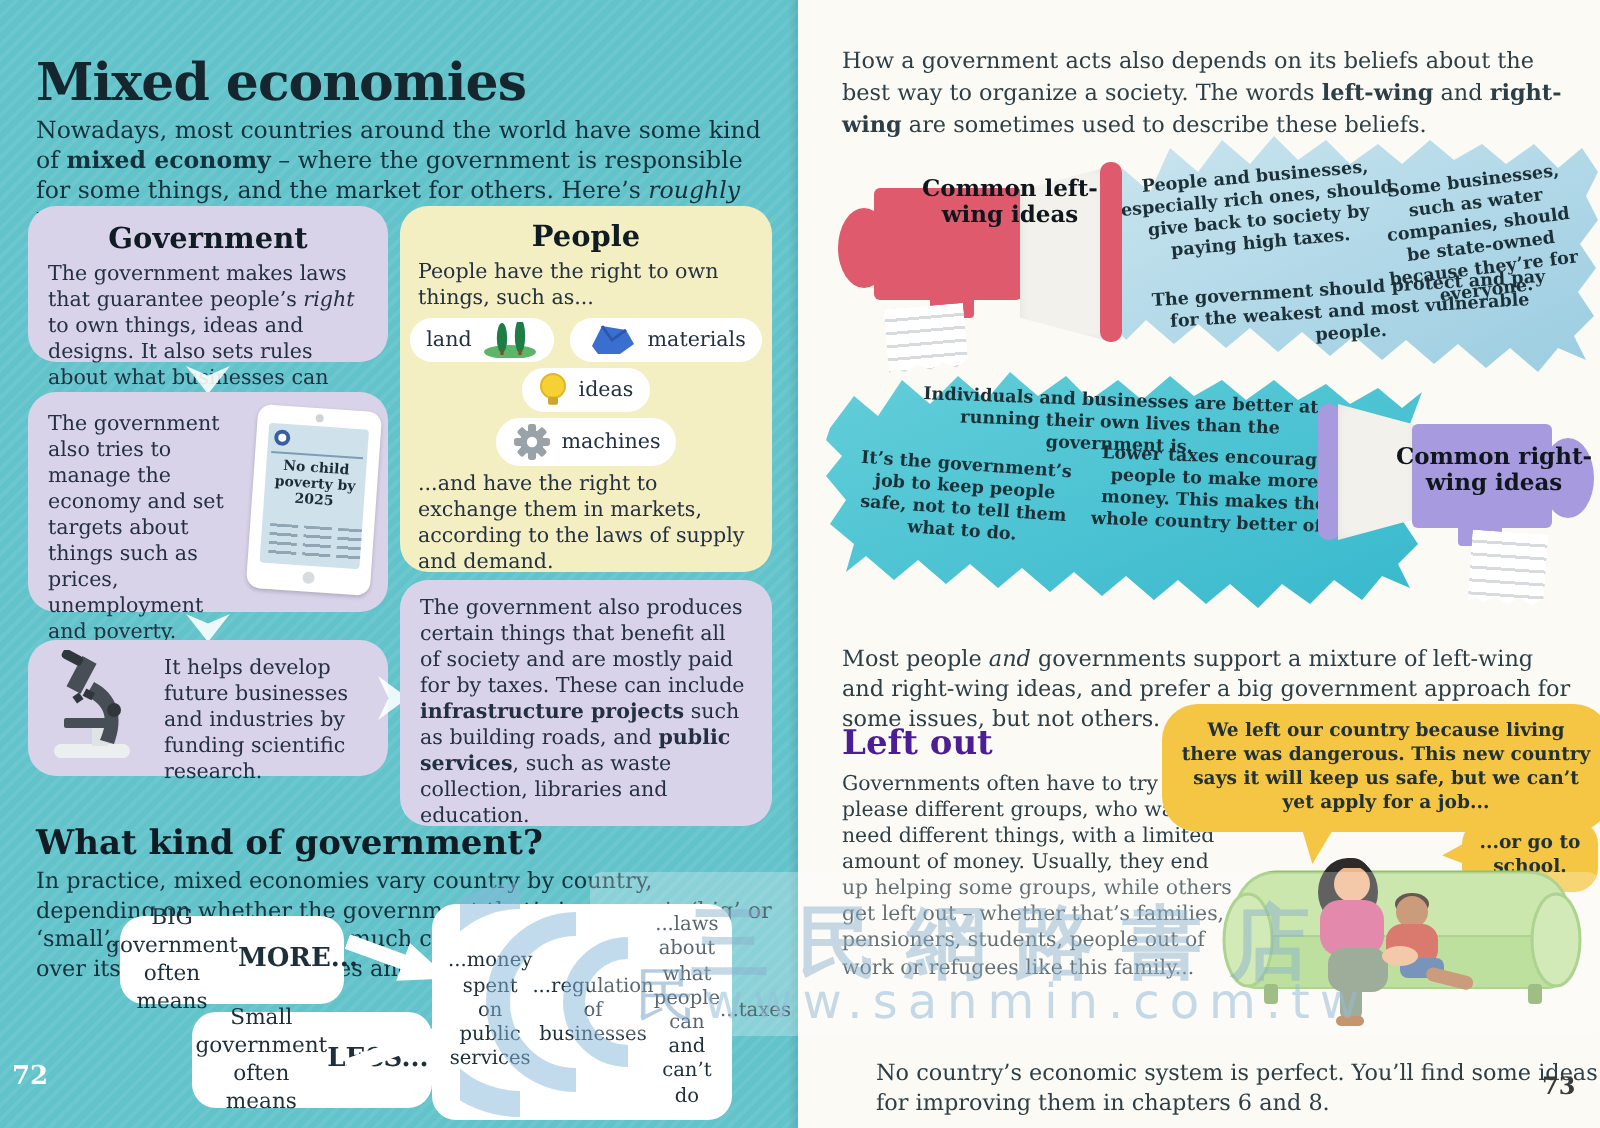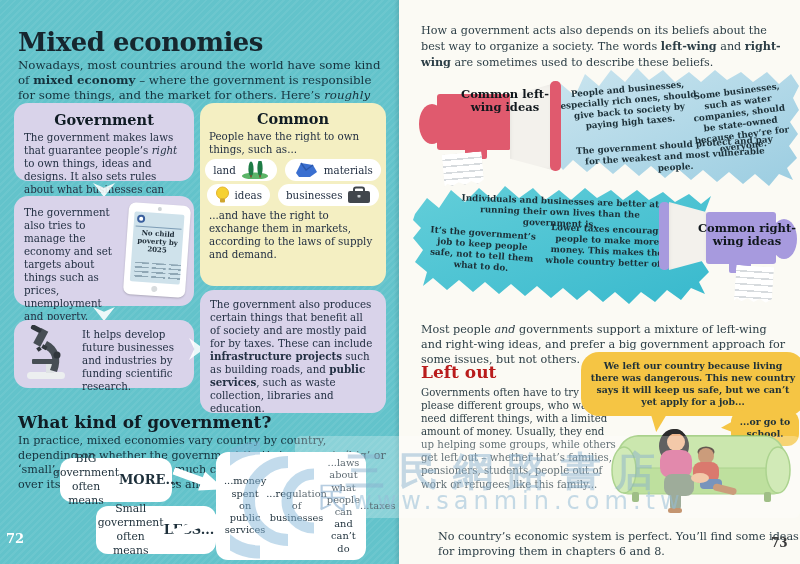--- a/index.html
+++ b/index.html
@@ -53,21 +53,21 @@
     clip-path:polygon(0 34%,55% 34%,55% 8%,100% 50%,55% 92%,55% 66%,0 66%);}
   #list-box{left:216px;top:452px;width:150px;height:108px;flex-direction:row;justify-content:flex-start;
     font-size:9.8px;line-height:1.25;padding:5px 8px;box-sizing:border-box;}
   .pgnum-l{left:6px;top:531px;color:#fff;font-weight:bold;font-size:13px;}
   
   #right-page{left:399px;top:0;width:401px;height:564px;background:#fbfaf4;overflow:hidden;}
   .rp-par{font-size:11.2px;line-height:1.32;color:#2c3e46;}
   #rp-intro{left:22px;top:13px;width:368px;}
   #rp-mix{left:22px;top:312px;width:368px;}
   #rp-close{left:39px;top:519px;width:368px;}
-  .rp-h2{left:22px;top:348px;font-size:17px;font-weight:bold;color:#b91c1c;}
+  .rp-h2{left:22px;top:348px;font-size:17px;font-weight:bold;color:#4c1d95;}
   #leftout-body{left:22px;top:376px;width:198px;font-size:10.2px;line-height:1.28;color:#2c3e46;}
   .idea{font-size:8.8px;font-weight:bold;line-height:1.25;color:#1c3038;text-align:center;}
   .mega-label{font-size:11.5px;font-weight:bold;line-height:1.12;color:#10171c;text-align:center;z-index:6;}
   .red{background:#e05a6e;}
   .purple{background:#a79ade;}
   .cone{background:#f3f1ec;box-shadow:inset 0 0 4px rgba(0,0,0,.08);}
   .paper{background:repeating-linear-gradient(#ffffff 0 5px,#d7dbde 5px 6.5px);
     clip-path:polygon(0 0,100% 0,100% 88%,84% 100%,68% 90%,52% 100%,36% 90%,20% 100%,8% 92%,0 100%);
     box-shadow:0 1px 2px rgba(0,0,0,.15);}
   .bubble{background:#f5c544;border-radius:18px;font-size:9.3px;font-weight:bold;
@@ -124,21 +124,21 @@
       <rect x="11" y="1" width="11" height="5" rx="2" fill="#30363c" transform="rotate(28 16 3)"></rect>
       <rect x="22" y="20" width="5" height="4" fill="#30363c" transform="rotate(28 24 22)"></rect>
       <rect x="17" y="22" width="4" height="4" fill="#30363c" transform="rotate(55 19 24)"></rect>
       <circle cx="37" cy="30" r="3.5" fill="#30363c"></circle>
     </svg>
     <div class="box-txt">It helps develop future businesses and industries by funding scientific research.</div>
   </div>
   <div class="abs arrow-right" style="left:189px;top:338px;"></div>
 
   <div id="mkt-box" class="abs yel">
-    <div class="box-head">Common</div>
+    <div class="box-head">People</div>
     <div class="box-txt">People have the right to own things, such as...</div>
     <div class="pill-row">
       <div class="pill">
         <span>land</span>
         <svg width="28" height="18" viewBox="0 0 28 18">
           <ellipse cx="14" cy="15" rx="13" ry="3.5" fill="#5cb568"></ellipse>
           <ellipse cx="10" cy="8" rx="2.6" ry="7.5" fill="#1e7c46"></ellipse>
           <ellipse cx="19" cy="7" rx="2.6" ry="8.5" fill="#1e7c46"></ellipse>
           <rect x="9.2" y="14" width="1.6" height="2.5" fill="#7a5230"></rect>
           <rect x="18.2" y="14" width="1.6" height="2.5" fill="#7a5230"></rect>
@@ -153,27 +153,34 @@
       </div>
     </div>
     <div class="pill-row">
       <div class="pill">
         <svg width="15" height="18" viewBox="0 0 15 18">
           <circle cx="7.5" cy="7" r="6" fill="#f6d133" stroke="#e3b32a" stroke-width="1"></circle>
           <rect x="5" y="12.4" width="5" height="4" rx="1" fill="#cfa52e"></rect>
         </svg>
         <span>ideas</span>
       </div>
+    </div>
+    <div class="pill-row">
       <div class="pill">
-        <span>businesses</span>
-        <svg width="24" height="18" viewBox="0 0 24 18">
-          <rect x="7" y="1.5" width="10" height="6" rx="2" fill="none" stroke="#41464c" stroke-width="2"></rect>
-          <rect x="1" y="5" width="22" height="12" rx="2" fill="#41464c"></rect>
-          <rect x="10.5" y="9" width="3" height="2.4" rx="0.6" fill="#c9ced1"></rect>
+        <svg width="20" height="20" viewBox="0 0 20 20">
+          <g fill="#99a2a8">
+            <rect x="8" y="1" width="4" height="18" rx="1.2"></rect>
+            <rect x="8" y="1" width="4" height="18" rx="1.2" transform="rotate(45 10 10)"></rect>
+            <rect x="8" y="1" width="4" height="18" rx="1.2" transform="rotate(90 10 10)"></rect>
+            <rect x="8" y="1" width="4" height="18" rx="1.2" transform="rotate(135 10 10)"></rect>
+            <circle cx="10" cy="10" r="6"></circle>
+          </g>
+          <circle cx="10" cy="10" r="2.6" fill="#fff"></circle>
         </svg>
+        <span>machines</span>
       </div>
     </div>
     <div class="box-txt">...and have the right to exchange them in markets, according to the laws of supply and demand.</div>
   </div>
 
   <div id="produce-box" class="abs lav">
     <div class="box-txt">The government also produces certain things that benefit all of society and are mostly paid for by taxes. These can include <b>infrastructure projects</b> such as building roads, and <b>public services</b>, such as waste collection, libraries and education.</div>
   </div>
 
   <h2 class="abs lp-h2">What kind of government?</h2>

